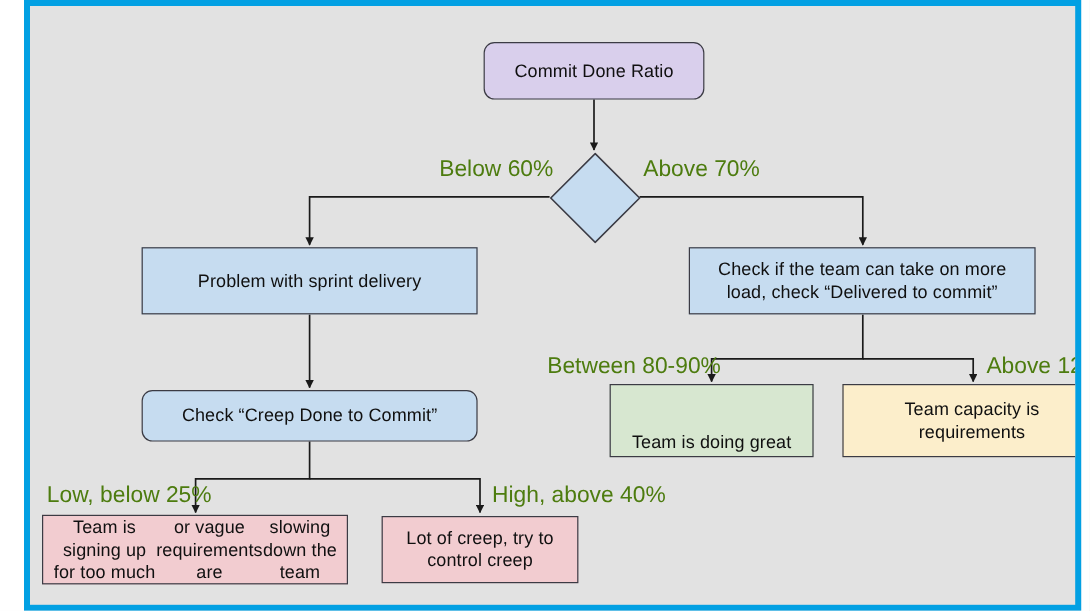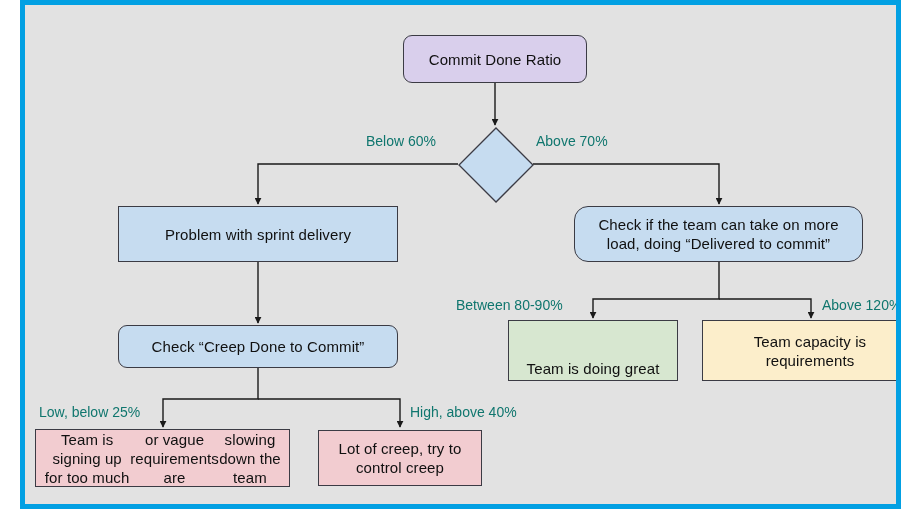--- a/index.html
+++ b/index.html
@@ -44,23 +44,23 @@
   }
   .node.rounded { border-radius: 9px; }
   .n-purple { background: #d9cfec; }
   .n-blue   { background: #c6dcf0; }
   .n-green  { background: #d7e7d0; align-items: flex-end; }
   .n-yellow { background: #fceecb; }
   .n-pink   { background: #f2ccd0; }
 
   .edge-label {
     position: absolute;
-    font-size: 14px;
+    font-size: 19px;
     line-height: 17px;
-    color: #0f766e;
+    color: #4d7c0f;
     white-space: nowrap;
     z-index: 3;
   }
   .diamond-wrap {
     position: absolute;
     z-index: 2;
   }
 </style>
 </head>
 <body>
@@ -96,23 +96,23 @@
   <div class="diamond-wrap" style="left:433px; top:122px; width:76px; height:76px;">
     <svg width="76" height="76" viewBox="0 0 76 76">
       <polygon points="38,1 75,38 38,75 1,38" fill="#c6dcf0" stroke="#3b3b44" stroke-width="1.3"></polygon>
     </svg>
   </div>
 
   <div class="node n-blue" style="left:93px; top:201px; width:280px; height:56px;">
     <span>Problem with sprint delivery</span>
   </div>
 
-  <div class="node n-blue" style="left:549px; top:201px; width:289px; height:56px; flex-direction:column;border-radius:14px;">
+  <div class="node n-blue" style="left:549px; top:201px; width:289px; height:56px; flex-direction:column;">
     <span>Check if the team can take on more</span>
-    <span>load, doing “Delivered to commit”</span>
+    <span>load, check “Delivered to commit”</span>
   </div>
 
   <div class="node rounded n-blue" style="left:93px; top:320px; width:280px; height:43px;">
     <span>Check “Creep Done to Commit”</span>
   </div>
 
   <div class="node n-green" style="left:483px; top:315px; width:170px; height:61px;">
     <span>Team is doing great</span>
   </div>
 

